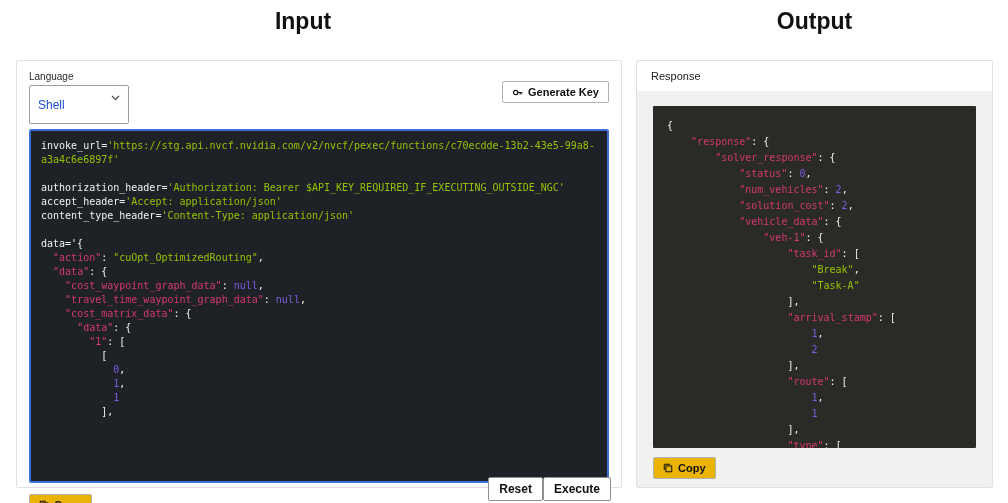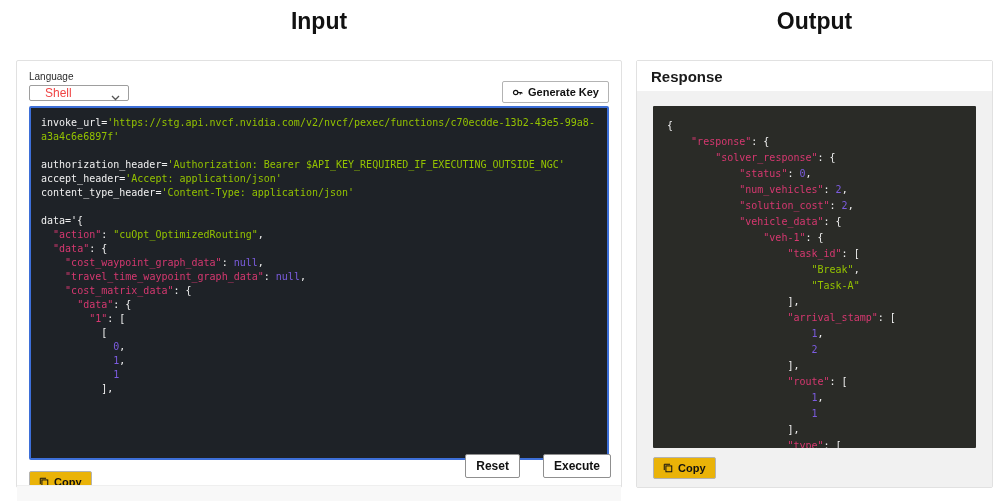--- a/index.html
+++ b/index.html
@@ -1,58 +1,58 @@
 <!DOCTYPE html>
 <html style="--tok-str: #94c300; --tok-key: #d63870; --tok-num: #7c5ce0; --tok-plain: #f0f0f0; --input-code-bg: #1e2227; --output-code-bg: #2a2b27; --focus-border: #3d6fd8;"><head>
 <meta charset="utf-8">
 <style>
   html,body{margin:0;padding:0;background:#ffffff;}
   body{font-family:"Liberation Sans", sans-serif; color:#1a1a1a;}
   .stage{position:relative;width:1008px;height:503px;background:#ffffff;overflow:hidden;}
 
   .panel-title{position:absolute;top:8px;font-size:23px;font-weight:600;color:#111;text-align:center;}
-  #input-title{left:16px;width:606px;}
+  #input-title{left:0;width:606px;}
   #output-title{left:636px;width:357px;}
 
   .card{position:absolute;top:60px;background:#fff;border:1px solid #e1e1e1;border-radius:2px;box-sizing:border-box;}
   #input-card{left:16px;width:606px;height:428px;}
   #output-card{left:636px;width:357px;height:428px;}
 
   
   .input-inner{position:relative;padding:8px 12px;}
   .field-label{font-size:10px;color:#2b2b2b;margin:2px 0 3px 0;}
-  .select-box{position:relative;width:100px;height:16px;border:1px solid #9e9e9e;border-radius:2px;background:#fff;
-    display:flex;align-items:center;padding:0 15px;box-sizing:border-box;font-size:12px;color:#ef4444;cursor:pointer;}
+  .select-box{position:relative;width:100px;height:39px;border:1px solid #9e9e9e;border-radius:2px;background:#fff;
+    display:flex;align-items:center;padding:0 8px;box-sizing:border-box;font-size:12px;color:#1d4ed8;cursor:pointer;}
   .select-box .chev{position:absolute;right:8px;top:9px;}
 
   .genkey-btn{position:absolute;top:20px;right:12px;display:flex;align-items:center;gap:5px;
     background:#fff;border:1px solid #b3b3b3;border-radius:2px;padding:4px 9px;font-size:11px;font-weight:600;color:#111;cursor:pointer;margin-left:44px;}
 
   .code-block{box-sizing:border-box;overflow:hidden;
     font-family:"DejaVu Sans Mono", monospace;font-size:10px;}
   #input-code{margin-top:5px;height:354px;background:var(--input-code-bg);border:2px solid var(--focus-border);
     border-radius:2px;padding:8px 10px;line-height:14px;}
   .code-line{white-space:pre;}
   .tok-plain{color:var(--tok-plain);}
   .tok-str{color:var(--tok-str);}
   .tok-key{color:var(--tok-key);}
   .tok-num{color:var(--tok-num);}
 
   .copy-btn{display:inline-flex;align-items:center;gap:5px;background:#eab308;border:1px solid #b3b3b3;border-radius:2px;
     padding:4px 9px;font-size:11px;font-weight:600;color:#111;cursor:pointer;}
   #input-copy{margin-top:11px;}
 
-  .action-row{position:absolute;right:10px;bottom:23px;display:flex;gap:23px;}
+  .action-row{position:absolute;right:10px;bottom:23px;display:flex;gap:0;}
   .action-btn{background:#fff;border:1px solid #8f8f8f;border-radius:2px;padding:4px 10px;font-size:12px;font-weight:600;color:#111;cursor:pointer;}
 
   .card-footer{position:absolute;left:0;right:0;bottom:0;height:15px;background:#f8f8f8;border-top:1px solid #efefef;}
 
   
   .output-header{height:30px;background:#fff;display:flex;align-items:center;padding:0 14px;box-sizing:border-box;}
-  .output-header .hl{font-size:15px;font-weight:700;color:#1a1a1a;}
+  .output-header .hl{font-size:11px;font-weight:400;color:#1a1a1a;}
   .output-body{position:absolute;top:30px;left:0;right:0;bottom:0;background:#f1f1f1;padding:15px 16px;box-sizing:border-box;}
   #output-code{height:342px;background:var(--output-code-bg);border-radius:1px;padding:12px 14px;line-height:16px;}
   #output-copy{margin-top:9px;}
 
   .icon-svg{display:block;}
 </style>
 </head>
 <body>
 
 <div class="stage">

